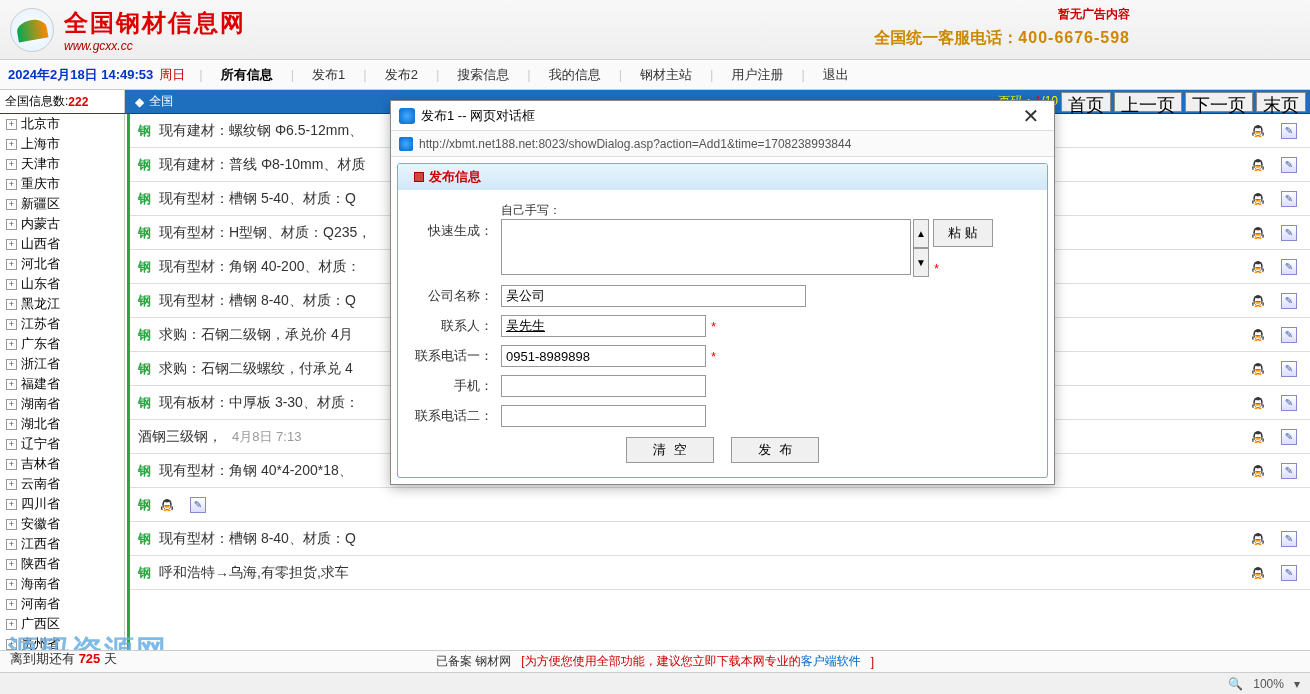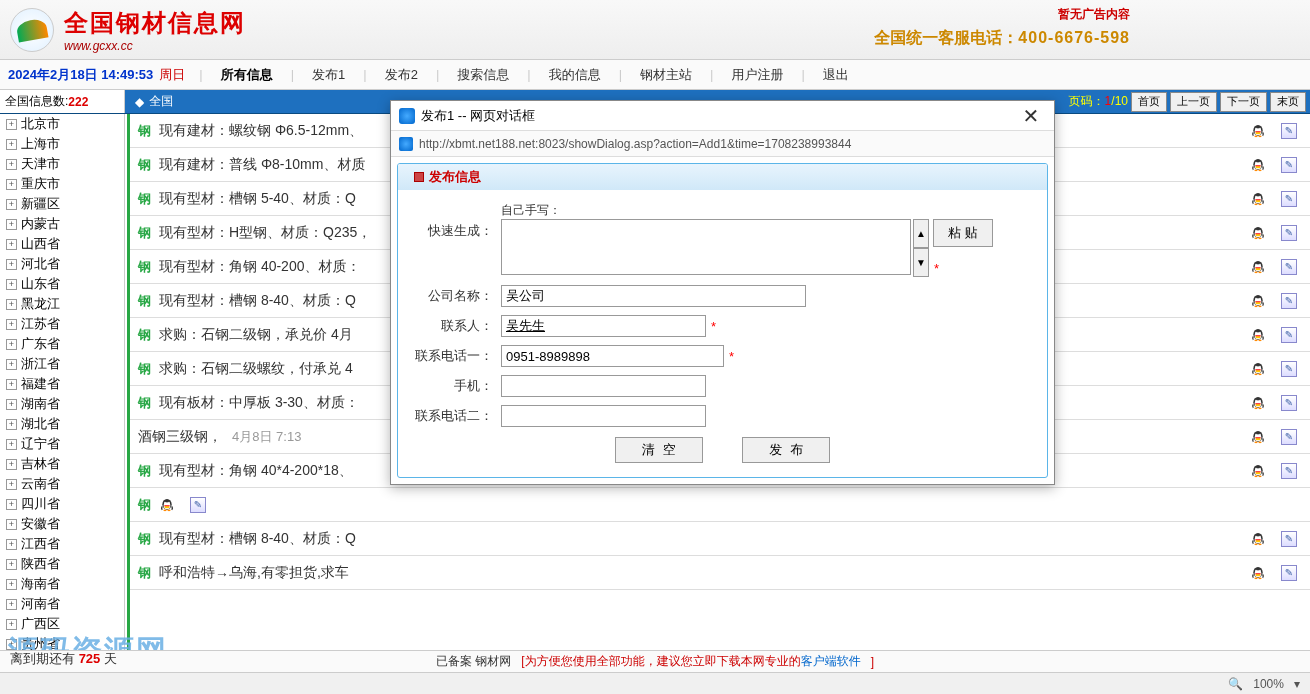--- a/index.html
+++ b/index.html
@@ -21,21 +21,21 @@
 .nav .ni { color: #333; margin: 0 10px; cursor: pointer; }
 .nav .ni.active { font-weight: bold; color: #000; }
 .toolbar { height: 24px; background: #1e70bf; color: #fff; display: flex; align-items: center; font-size: 12px; border-bottom: 1px solid #0a4a80; }
 .tb-left { width: 125px; background: #fff; color: #000; height: 100%; display: flex; align-items: center; padding: 0 5px; border-right: 1px solid #ccc; }
 .tb-left .cnt { color: #d00; font-weight: bold; }
 .tb-mid { flex: 1; display: flex; align-items: center; padding: 0 10px; }
 .tb-mid .diamond { color: #fff; margin-right: 5px; }
 .tb-right { display: flex; align-items: center; padding: 0 4px; gap: 3px; }
 .tb-right .pgn { color: #ff0; }
 .tb-right .pgn .cur { color: #f00; }
-.tb-right button { height: 20px; padding: 0 6px; font-size: 11px; background: #f0f0f0; border: 1px solid #888; cursor: pointer; }
+.tb-right button { height: 20px; padding: 0 6px; font-size: 18px; background: #f0f0f0; border: 1px solid #888; cursor: pointer; }
 .main { display: flex; height: 576px; }
 .sidebar { width: 125px; background: #fff; border-right: 1px solid #ccc; height: 100%; overflow-y: auto; }
 .side-item { display: flex; align-items: center; padding: 1px 6px; font-size: 13px; color: #000; cursor: pointer; }
 .side-item .box { width: 11px; height: 11px; border: 1px solid #999; background: #fff; display: inline-flex; align-items: center; justify-content: center; font-size: 9px; line-height: 1; margin-right: 4px; color: #555; }
 .content { flex: 1; background: #fff; overflow: hidden; position: relative; border-left: 3px solid #28a745; margin-left: 2px; }
 .row { height: 34px; display: flex; align-items: center; border-bottom: 1px solid #ddd; padding: 0 8px; font-size: 14px; }
 .row .tag { color: #28a745; font-weight: bold; margin-right: 8px; font-size: 13px; }
 .row .txt { color: #333; flex: 1; white-space: nowrap; overflow: hidden; }
 .row .txt .dim { color: #999; margin-left: 10px; font-size: 13px; }
 .row .icons { display: flex; gap: 15px; margin-right: 5px; }
@@ -56,21 +56,21 @@
 .frow { display: flex; align-items: center; padding: 4px 10px; }
 .frow .lbl { width: 85px; text-align: right; color: #333; font-size: 13px; margin-right: 8px; }
 .frow input[type=text] { height: 22px; border: 1px solid #999; padding: 0 4px; font-size: 13px; }
 .frow .star { color: #f00; margin-left: 5px; }
 .frow textarea { border: 1px solid #999; font-size: 13px; padding: 2px; resize: none; }
 .frow .tbtns { display: flex; flex-direction: column; margin-left: 2px; }
 .frow .tbtns div { width: 16px; height: 29px; border: 1px solid #999; background: #f0f0f0; display: flex; align-items: center; justify-content: center; font-size: 10px; cursor: pointer; }
 .frow .paste { margin-left: 4px; padding: 4px 14px; background: #f0f0f0; border: 1px solid #999; cursor: pointer; font-size: 13px; }
 .frow .hand { font-size: 12px; color: #333; }
 .fbtns { text-align: center; padding: 6px; }
-.fbtns button { padding: 3px 18px; margin: 0 18px; background: #f0f0f0; border: 1px solid #999; cursor: pointer; font-size: 13px; letter-spacing: 8px; text-indent: 8px; text-align: center; }
+.fbtns button { padding: 3px 18px; margin: 0 7px; background: #f0f0f0; border: 1px solid #999; cursor: pointer; font-size: 13px; letter-spacing: 8px; text-indent: 8px; text-align: center; }
 .watermark { position: absolute; left: 8px; bottom: 12px; font-size: 30px; color: #6ab0e4; font-weight: bold; opacity: 0.85; pointer-events: none; font-family: KaiTi, serif; letter-spacing: 2px; }
 .watermark .sml { display: block; font-size: 11px; color: #d9a0a0; letter-spacing: 1px; text-align: center; font-family: Arial; margin-top: -2px; }
 .footer { position: absolute; left: 0; right: 0; height: 22px; display: flex; align-items: center; justify-content: center; font-size: 12px; color: #333; border-top: 1px solid #ccc; background: #fafafa; }
 .footer { bottom: 22px; }
 .footer .red { color: #c00; padding-left: 10px; }
 .footer .link { color: #06c; }
 .status { position: absolute; bottom: 0; left: 0; right: 0; height: 22px; background: #f0f0f0; border-top: 1px solid #ccc; display: flex; align-items: center; justify-content: flex-end; padding: 0 10px; font-size: 12px; color: #555; }
 .status .z { margin-left: 10px; }
 .expire { position: absolute; left: 10px; bottom: 26px; font-size: 13px; color: #333; z-index: 2; }
 .expire .num { color: #d00; font-weight: bold; }
@@ -542,21 +542,21 @@
           <span class="lbl">公司名称：</span>
           <input type="text" style="width: 305px;" value="吴公司">
         </div>
         <div class="frow">
           <span class="lbl">联系人：</span>
           <input type="text" style="width: 205px; text-decoration: underline;" value="吴先生">
           <span class="star">*</span>
         </div>
         <div class="frow">
           <span class="lbl">联系电话一：</span>
-          <input type="text" style="width: 223px;" value="0951-8989898">
+          <input type="text" style="width: 205px;" value="0951-8989898">
           <span class="star">*</span>
         </div>
         <div class="frow">
           <span class="lbl">手机：</span>
           <input type="text" style="width: 205px;">
         </div>
         <div class="frow">
           <span class="lbl">联系电话二：</span>
           <input type="text" style="width: 205px;">
         </div>

